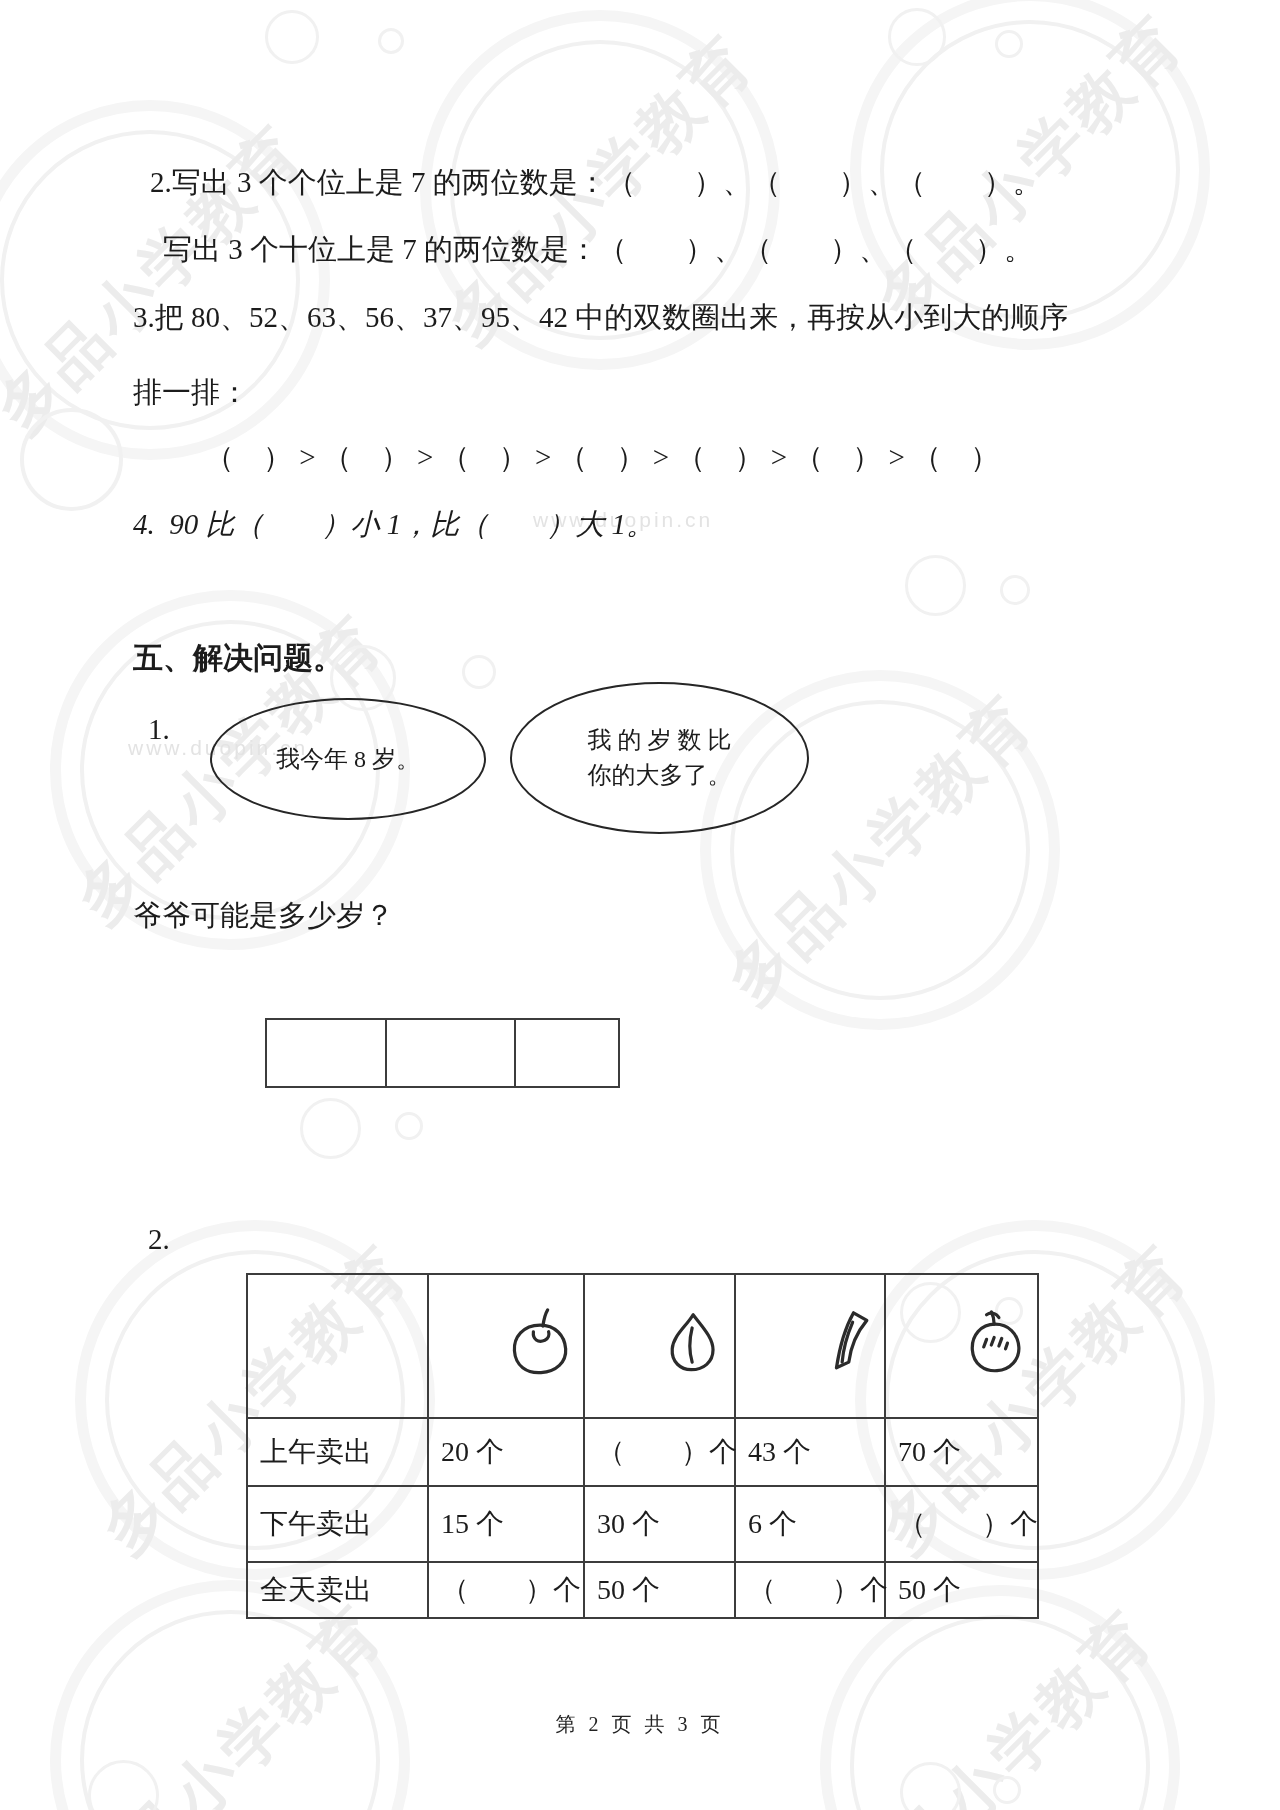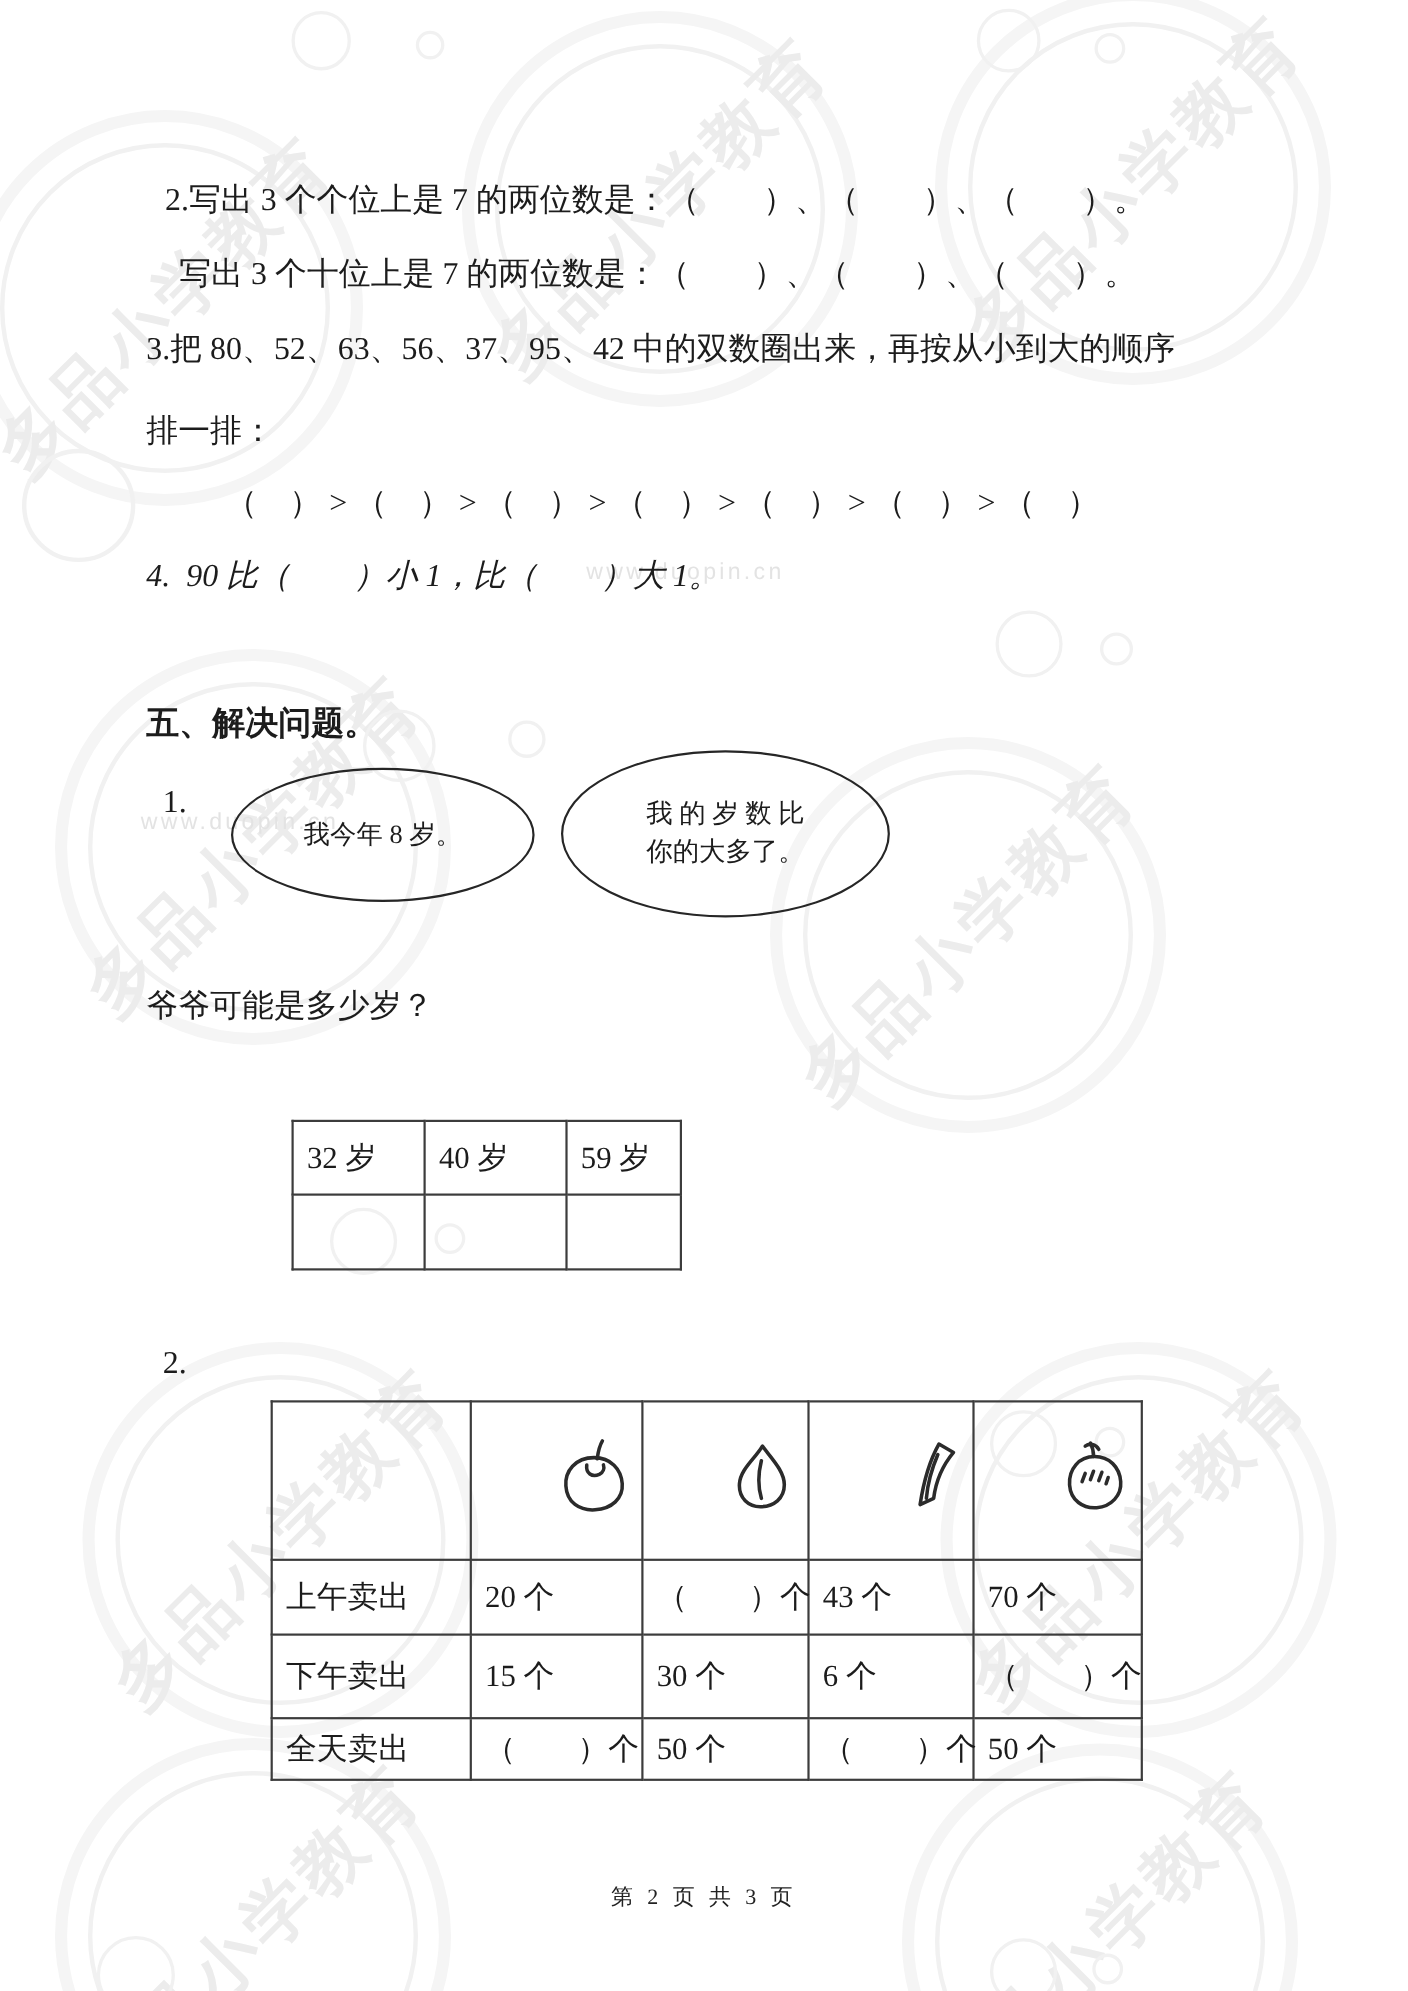--- a/index.html
+++ b/index.html
@@ -149,25 +149,20 @@
 
     <div class="line" style="left:133px; top:878px;margin-top:20px;">爷爷可能是多少岁？</div>
 
     <table class="sheet" style="left:265px; top:1018px; width:353px;">
       <colgroup>
           <col style="width:120px">
           <col style="width:129px">
           <col style="width:104px">
         </colgroup>
       <tbody>
-          <tr style="height:67px;">
-        <td>32 岁</td>
-        <td>40 岁</td>
-        <td>59 岁</td>
-      </tr>
       <tr style="height:68px;">
         <td></td>
         <td></td>
         <td></td>
       </tr>
     </tbody>
       </table>
 
     <div class="line" style="left:148px; top:1222px;">2.</div>
 

